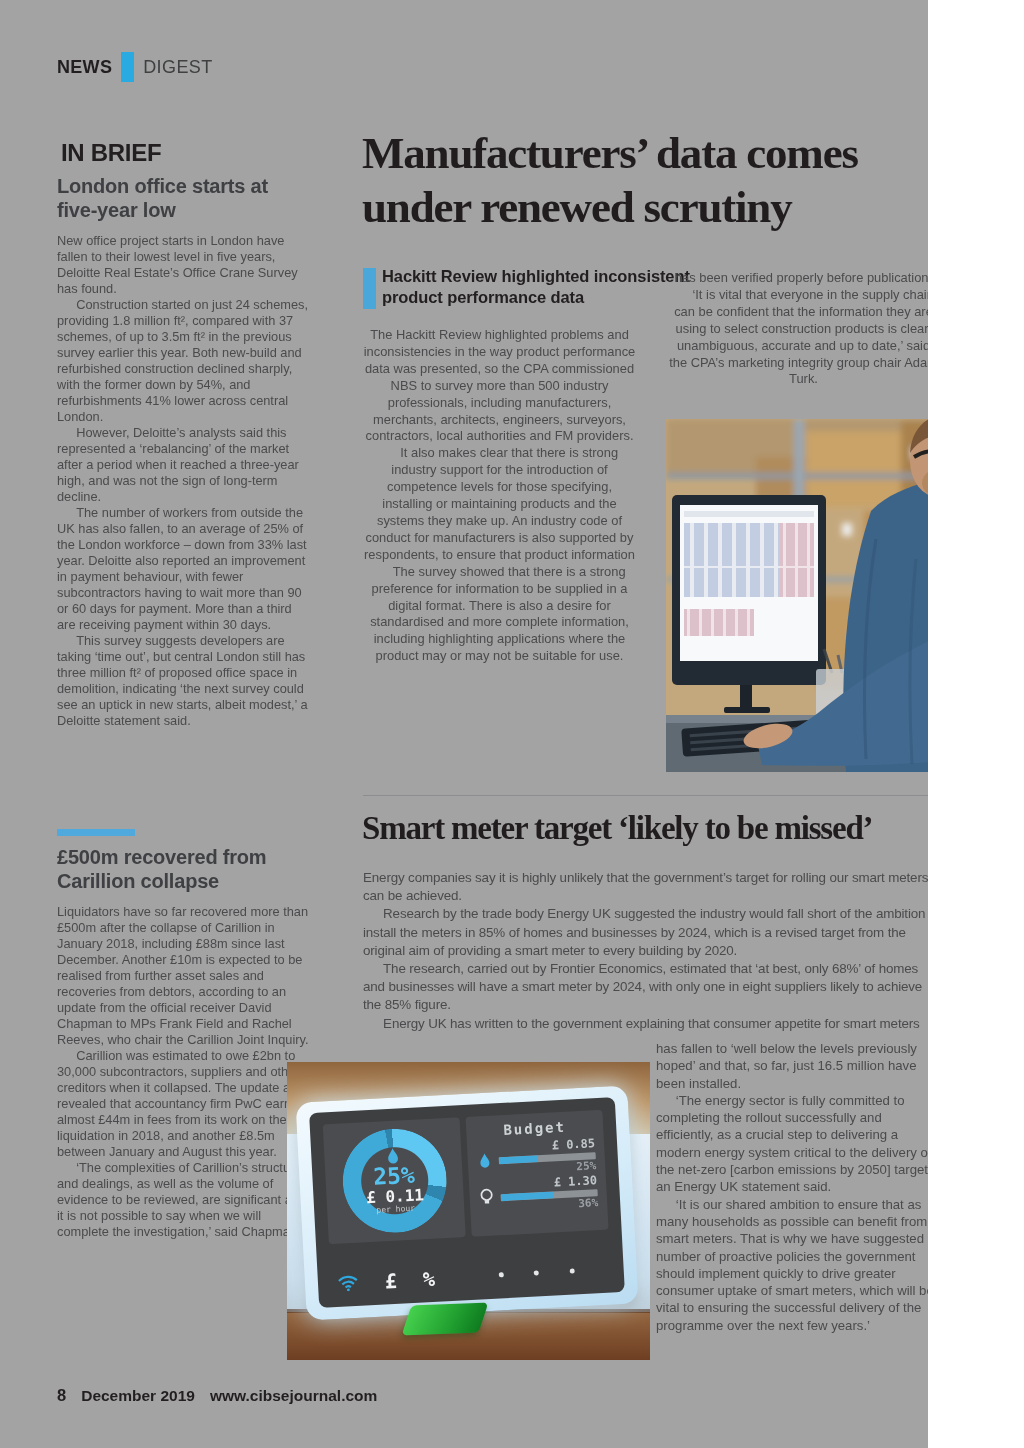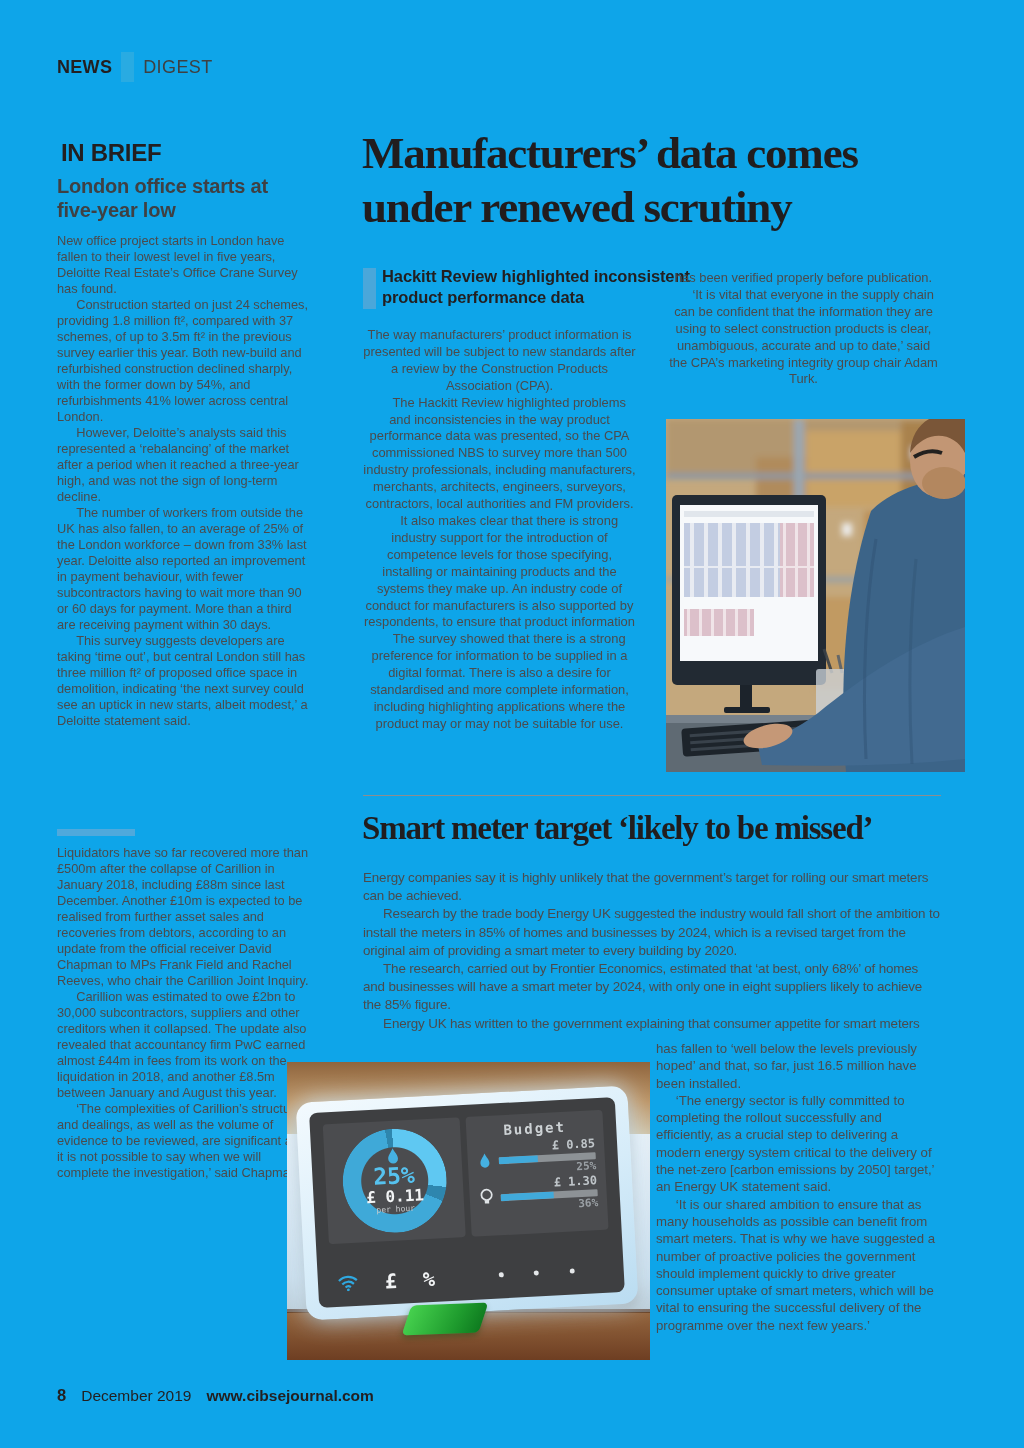--- a/index.html
+++ b/index.html
@@ -1,16 +1,16 @@
 <!DOCTYPE html>
 <html><head>
 <meta charset="utf-8">
 <style>
   html,body{margin:0;padding:0;background:#ffffff;}
-  .page{position:relative;width:1024px;height:1448px;background:#0ea5e9;overflow:hidden;
+  .page{position:relative;width:928px;height:1448px;background:#a3a3a3;overflow:hidden;
         font-family:"Liberation Sans",sans-serif;color:#4b4b4d;}
 
   
   .masthead{position:absolute;left:57px;top:52px;display:flex;align-items:center;gap:9px;}
   .masthead .news{font-size:18px;font-weight:800;letter-spacing:.3px;color:#231f20;}
   .masthead .mbar{width:13px;height:30px;background:#29abe2;}
   .masthead .digest{font-size:18px;color:#3f4041;letter-spacing:.4px;}
 
   
   .kicker{position:absolute;left:57px;top:135px;margin:4px;font-size:24px;font-weight:800;color:#231f20;letter-spacing:-.3px;}
@@ -76,21 +76,21 @@
   .mb-label{font-size:20px;font-weight:700;color:#f2f4f5;line-height:20px;}
   .mb-dots{margin-left:auto;width:137px;display:flex;justify-content:space-evenly;align-items:center;}
   .dot{width:5px;height:5px;border-radius:50%;background:#e4e7e9;}
   .green-clip{position:absolute;left:120px;bottom:26px;width:76px;height:30px;border-radius:5px;
       background:linear-gradient(100deg,#46d14e,#1f9c2e 65%,#0e7a1f);
       transform:skewX(-20deg) rotate(-2deg);box-shadow:0 3px 6px rgba(0,60,0,.35);}
 
   
   .footer{position:absolute;left:57px;top:1386px;display:flex;align-items:baseline;gap:15px;color:#231f20;}
   .footer .fnum{font-size:16.5px;font-weight:800;}
-  .footer .fdate{font-size:15.5px;font-weight:400;}
+  .footer .fdate{font-size:15.5px;font-weight:700;}
   .footer .furl{font-size:15.5px;font-weight:700;}
 </style>
 </head>
 <body>
 
 <div class="page">
 
   <header class="masthead">
     <span class="news">NEWS</span>
     <span class="mbar"></span>
@@ -106,39 +106,39 @@
         <p>Construction started on just 24 schemes, providing 1.8 million ft², compared with 37 schemes, of up to 3.5m ft² in the previous survey earlier this year. Both new-build and refurbished construction declined sharply, with the former down by 54%, and refurbishments 41% lower across central London.</p>
         <p>However, Deloitte’s analysts said this represented a ‘rebalancing’ of the market after a period when it reached a three-year high, and was not the sign of long-term decline.</p>
         <p>The number of workers from outside the UK has also fallen, to an average of 25% of the London workforce – down from 33% last year. Deloitte also reported an improvement in payment behaviour, with fewer subcontractors having to wait more than 90 or 60 days for payment. More than a third are receiving payment within 30 days.</p>
         <p>This survey suggests developers are taking ‘time out’, but central London still has three million ft² of proposed office space in demolition, indicating ‘the next survey could see an uptick in new starts, albeit modest,’ a Deloitte statement said.</p>
       </div>
   </section>
 
   <div class="blue-rule"></div>
 
   <section class="side-block2">
+    <h3 class="side-title">£500m recovered from Carillion collapse</h3>
     <div class="side-body flow">
         <p>Liquidators have so far recovered more than £500m after the collapse of Carillion in January 2018, including £88m since last December. Another £10m is expected to be realised from further asset sales and recoveries from debtors, according to an update from the official receiver David Chapman to MPs Frank Field and Rachel Reeves, who chair the Carillion Joint Inquiry.</p>
         <p>Carillion was estimated to owe £2bn to 30,000 subcontractors, suppliers and other creditors when it collapsed. The update also revealed that accountancy firm PwC earned almost £44m in fees from its work on the liquidation in 2018, and another £8.5m between January and August this year.</p>
         <p>‘The complexities of Carillion’s structure and dealings, as well as the volume of evidence to be reviewed, are significant and it is not possible to say when we will complete the investigation,’ said Chapman.</p>
       </div>
   </section>
 
   <h1 class="headline">
     <span style="display:block">Manufacturers’ data comes</span>
     <span style="display:block">under renewed scrutiny</span>
   </h1>
 
   <div class="standfirst">
     <span class="sbar"></span>
     <span class="stext">Hackitt Review highlighted inconsistent product performance data</span>
   </div>
 
   <div class="main-col1 main-body flow">
-      <p>The way manufacturers’ product information is presented will be subject to new standards after a review by the Construction Products Association (CPA).</p>
       <p>The Hackitt Review highlighted problems and inconsistencies in the way product performance data was presented, so the CPA commissioned NBS to survey more than 500 industry professionals, including manufacturers, merchants, architects, engineers, surveyors, contractors, local authorities and FM providers.</p>
       <p>It also makes clear that there is strong industry support for the introduction of competence levels for those specifying, installing or maintaining products and the systems they make up. An industry code of conduct for manufacturers is also supported by respondents, to ensure that product information</p>
       <p>The survey showed that there is a strong preference for information to be supplied in a digital format. There is also a desire for standardised and more complete information, including highlighting applications where the product may or may not be suitable for use.</p>
     </div>
   <div class="main-col2 main-body flow">
       <p>has been verified properly before publication.</p>
       <p>‘It is vital that everyone in the supply chain can be confident that the information they are using to select construction products is clear, unambiguous, accurate and up to date,’ said the CPA’s marketing integrity group chair Adam Turk.</p>
     </div>
 
   <div class="photo1">

